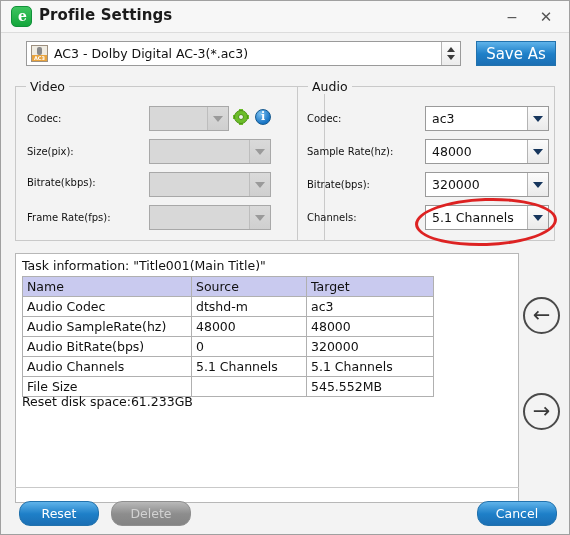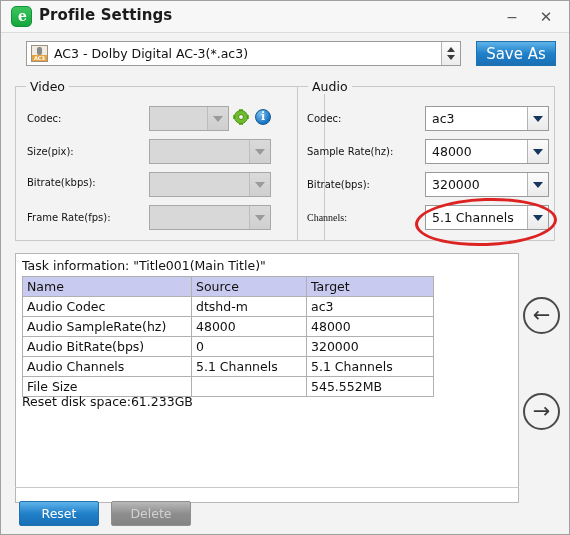--- a/index.html
+++ b/index.html
@@ -335,21 +335,21 @@
   #footer-sep {
     position: absolute;
     left: 14px; top: 486px;
     width: 504px;
     border-top: 1px solid #c9c9c9;
   }
   .btn {
     position: absolute;
     top: 500px;
     width: 80px; height: 25px;
-    border-radius: 2px;
+    border-radius: 11px;
     font-size: 12.5px;
     line-height: 24px;
     text-align: center;
     box-sizing: border-box;
     cursor: default;
   }
   .btn.primary {
     border: 1px solid #2272ad;
     background: linear-gradient(#5fb3ea, #1e7fc8 52%, #1b6fb4);
     color: #ffffff;
@@ -433,21 +433,21 @@
     <span class="hole"></span>
   </div>
   <div id="info">i</div>
 
   <div class="fieldset" id="fs-audio">
     <div class="legend">Audio</div>
   </div>
   <div class="flabel" style="left:306px; top:112px;">Codec:</div>
   <div class="flabel" style="left:306px; top:145px;">Sample Rate(hz):</div>
   <div class="flabel" style="left:306px; top:178px;">Bitrate(bps):</div>
-  <div class="flabel" style="left:306px; top:211px;font-family:Liberation Serif, serif;">Channels:</div>
+  <div class="flabel" style="left:306px; top:211px;">Channels:</div>
 
   <div class="combo" style="left:424px; top:105px; width:124px;">
     <span class="val">ac3</span>
     <span class="arrowbox">
         <i></i>
       </span>
   </div>
   <div class="combo" style="left:424px; top:138px; width:124px;">
     <span class="val">48000</span>
     <span class="arrowbox">
@@ -509,14 +509,15 @@
     </table>
     <div id="free-space">Reset disk space:61.233GB</div>
   </div>
 
   <div class="navbtn" id="nav-prev">←</div>
   <div class="navbtn" id="nav-next">→</div>
 
   <div id="footer-sep"></div>
   <div class="btn primary" id="btn-reset">Reset</div>
   <div class="btn disabled" id="btn-delete">Delete</div>
+  <div class="btn primary" id="btn-cancel">Cancel</div>
 
 </div>
 
 </body></html>

